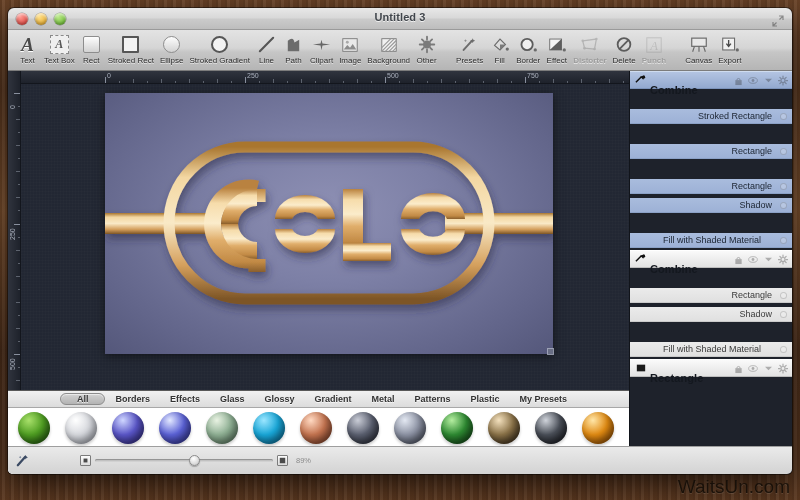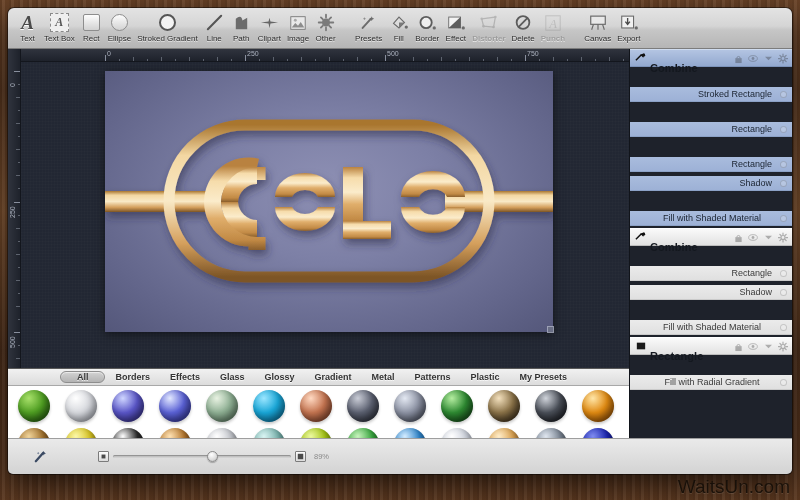--- a/index.html
+++ b/index.html
@@ -161,24 +161,24 @@
     border:1px solid #8d8d8d; color:#3a3a3a; padding:0 16px;
     box-shadow:inset 0 1px 1px rgba(255,255,255,.6);
   }
   .swatch-area{ height:78px; background:#fff; padding:1px 0 0 0; overflow:hidden;}
   .srow{ display:flex; height:38px; align-items:center; padding-left:2px; }
   .sw{ width:47px; height:37px; display:flex; align-items:center; justify-content:center; flex:0 0 auto;}
   .ball{ width:32px;height:32px;border-radius:50%; }
 
   
   .statusbar{
-    position:absolute; left:0; right:0; bottom:0; height:36px; z-index:12;
+    position:absolute; left:0; right:0; bottom:0; height:28px; z-index:12;
     background:linear-gradient(180deg,#eaeaea,#d3d3d3);
     border-top:1px solid #9e9e9e;
-    display:flex; align-items:center; padding:0 22px;
+    display:flex; align-items:center; padding:0 4px;
   }
   .wand{ width:20px; height:16px; display:flex;align-items:center;justify-content:center;}
   .slider-box{ display:flex; align-items:center; gap:4px; margin-left:48px; }
   .sq-ico{ width:11px;height:11px;border:1px solid #7b7b7b;background:linear-gradient(180deg,#fcfcfc,#dcdcdc);
            display:flex;align-items:center;justify-content:center; border-radius:1px;}
   .track{ position:relative; width:178px; height:11px; display:flex; align-items:center;}
   .track .bar{ width:100%; height:3px; border-radius:2px;
                background:linear-gradient(180deg,#b3b3b3,#d7d7d7); box-shadow:inset 0 1px 1px rgba(0,0,0,.22);}
   .knob{ position:absolute; left:53%; top:0px; width:11px;height:11px;border-radius:50%;
          background:radial-gradient(circle at 40% 30%,#fff,#dcdcdc 60%,#b5b5b5);
@@ -190,20 +190,33 @@
     font-size:19px; color:#120c06; opacity:.82;
     font-family:"Liberation Sans", sans-serif;
     text-shadow:0 1px 0 rgba(255,255,255,.12);
   }
 </style>
 </head>
 <body>
 
 <div id="window">
 
+  <div class="titlebar">
+    <div class="tl-lights">
+      <div class="light l-close"></div>
+      <div class="light l-min"></div>
+      <div class="light l-max"></div>
+    </div>
+    <div class="win-title">Untitled 3</div>
+    <div class="expand-ico">
+      <svg viewBox="0 0 12 12" width="12" height="12">
+          <path d="M7 1h4v4M11 1 7.5 4.5M5 11H1V7M1 11l3.5-3.5" stroke="#4a4a4a" stroke-width="1.2" fill="none"></path>
+        </svg>
+    </div>
+  </div>
 
   <div class="toolbar" id="toolbar">
       <div class="tbtn">
         <div class="ic">
           <div class="g-A">A</div>
         </div>
         <div class="lb">Text</div>
       </div>
       <div class="tbtn">
         <div class="ic">
@@ -212,20 +225,26 @@
             <div class="aa">A</div>
           </div>
         </div>
         <div class="lb">Text Box</div>
       </div>
       <div class="tbtn">
         <div class="ic">
           <div class="g-rect"></div>
         </div>
         <div class="lb">Rect</div>
+      </div>
+      <div class="tbtn">
+        <div class="ic">
+          <div class="g-srect"></div>
+        </div>
+        <div class="lb">Stroked Rect</div>
       </div>
       <div class="tbtn">
         <div class="ic">
           <div class="g-ell"></div>
         </div>
         <div class="lb">Ellipse</div>
       </div>
       <div class="tbtn">
         <div class="ic">
           <div class="g-sell"></div>
@@ -258,20 +277,29 @@
       </div>
       <div class="tbtn">
         <div class="ic">
           <svg viewBox="0 0 20 20" width="18" height="18">
             <rect x="2" y="3" width="16" height="14" fill="#e9e9e9" stroke="#777"></rect>
             <path d="M3 15 l4-5 3 3 3-4 4 6z" fill="#8d8d8d"></path>
             <circle cx="7" cy="7" r="1.6" fill="#aaa"></circle>
           </svg>
         </div>
         <div class="lb">Image</div>
+      </div>
+      <div class="tbtn">
+        <div class="ic">
+          <svg viewBox="0 0 20 20" width="18" height="18">
+            <rect x="2" y="3" width="16" height="14" fill="#f1f1f1" stroke="#777"></rect>
+            <path d="M2 13 L12 3 M2 17 L16 3 M6 17 L18 5 M10 17 L18 9 M14 17 L18 13" stroke="#9a9a9a" stroke-width="1.3"></path>
+          </svg>
+        </div>
+        <div class="lb">Background</div>
       </div>
       <div class="tbtn">
         <div class="ic">
           <svg viewBox="0 0 22 20" width="20" height="19">
             <circle cx="11" cy="10" r="4.4" fill="#7a7a7a"></circle>
             <g stroke="#7a7a7a" stroke-width="2" stroke-linecap="round">
               <path d="M11 1.5v3M11 15.5v3M3 10h3M16 10h3M5.4 4.4l2 2M14.6 13.6l2 2M16.6 4.4l-2 2M7.4 13.6l-2 2"></path>
             </g>
           </svg>
         </div>
@@ -634,24 +662,20 @@
               <div class="cc">
                 <svg viewBox="0 0 12 12" width="11" height="11">
                   <circle cx="6" cy="6" r="2.4" fill="none" stroke="#2a2a2a" stroke-width="1.4"></circle>
                   <g stroke="#2a2a2a" stroke-width="1.5" stroke-linecap="round">
                     <path d="M6 .6v2M6 9.4v2M.6 6h2M9.4 6h2M2.2 2.2l1.4 1.4M8.4 8.4l1.4 1.4M9.8 2.2L8.4 3.6M3.6 8.4L2.2 9.8"></path>
                   </g>
                 </svg>
               </div>
             </div>
           </div>
-          <div class="row center">
-            <div class="rlab">Fill with Radial Gradient</div>
-            <div class="rdot"></div>
-          </div>
         </div>
       </div>
 
     <div class="browser">
       <div class="tabs" id="tabs">
           <div class="tab active">All</div>
           <div class="tab">Borders</div>
           <div class="tab">Effects</div>
           <div class="tab">Glass</div>
           <div class="tab">Glossy</div>

